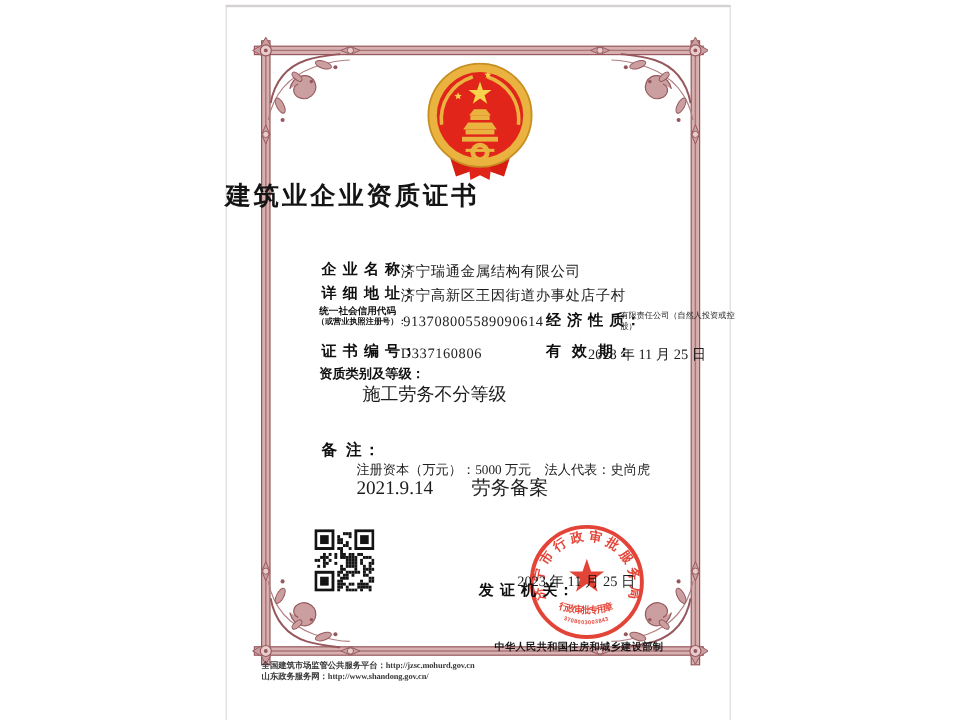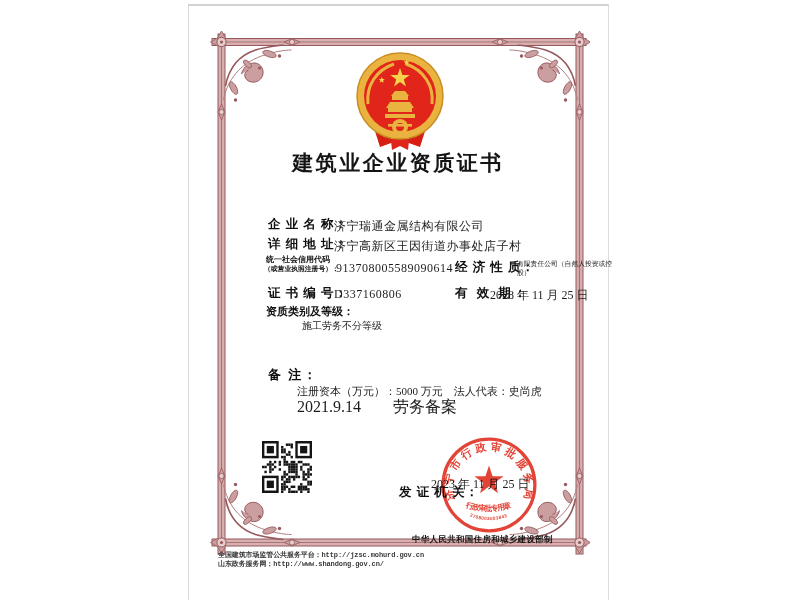--- a/index.html
+++ b/index.html
@@ -1,32 +1,32 @@
 <!DOCTYPE html>
 <html><head>
 <meta charset="utf-8">
 <style>
   html,body{margin:0;padding:0}
   body{width:800px;height:600px;background:#ffffff;position:relative;overflow:hidden;
        font-family:"Liberation Serif",serif}
   .abs{position:absolute}
   .page{left:188px;top:4px;width:419px;height:596px;background:#fff;
         border-top:2px solid #d6d1d1;border-left:1px solid #dfdbdb;border-right:1px solid #dfdbdb}
-  .title{left:188px;top:149px;width:420px;text-align:center;
+  .title{left:188px;top:149px;width:420px;
          font-family:"Liberation Sans",sans-serif;font-weight:bold;
          font-size:21px;letter-spacing:2.5px;color:#141414}
   .lbl{font-family:Liberation Serif, serif;font-weight:bold;color:#101010;white-space:nowrap}
   .val{font-family:"Liberation Serif",serif;color:#1d1d1d;white-space:nowrap}
   .lbl-main{font-size:12.5px;letter-spacing:1px}
   .val-main{font-size:12px;letter-spacing:0.5px}
   .lbl-tiny{font-size:8px;line-height:8.5px;letter-spacing:0}
   .lbl-tiny2{font-size:6.8px;line-height:8px}
   .wrapval{white-space:normal;font-size:6.8px;line-height:9px;width:96px;color:#222;
            font-family:"Liberation Serif",serif}
-  .footer-line{font-family:Liberation Mono, monospace;font-weight:bold;font-size:7px;
+  .footer-line{font-family:Liberation Serif, serif;font-weight:bold;font-size:7px;
                color:#3a3a3a;letter-spacing:-0.1px;white-space:nowrap}
   .producer{font-family:"Liberation Sans",sans-serif;font-weight:bold;font-size:8.5px;
             color:#181818;letter-spacing:0.3px;white-space:nowrap}
   svg{display:block}
 </style>
 </head>
 <body>
 
 <div class="abs page"></div>
 
@@ -117,21 +117,21 @@
 <div class="abs lbl lbl-main" style="left:455px;top:259px">经 济 性 质：</div>
 <div class="abs wrapval" style="left:517px;top:259px">有限责任公司（自然人投资或控股）</div>
 
 <div class="abs lbl lbl-main" style="left:268px;top:285px">证 书 编 号：</div>
 <div class="abs val val-main" style="left:334px;top:287px">D337160806</div>
 
 <div class="abs lbl lbl-main" style="left:455px;top:285px;letter-spacing:3px">有  效  期：</div>
 <div class="abs val" style="left:490px;top:287px;font-size:12px">2028 年 11 月 25 日</div>
 
 <div class="abs lbl" style="left:266px;top:304px;font-size:11px">资质类别及等级：</div>
-<div class="abs val" style="left:302px;top:319px;font-size:10px">施工劳务不分等级</div>
+<div class="abs val" style="left:302px;top:319px;font-size:15px">施工劳务不分等级</div>
 
 <div class="abs lbl" style="left:268px;top:366px;font-size:13px;letter-spacing:2px">备  注：</div>
 <div class="abs val" style="left:297px;top:384px;font-size:11px">注册资本（万元）：5000 万元　法人代表：史尚虎</div>
 <div class="abs val" style="left:297px;top:397px;font-size:16px">2021.9.14　　劳务备案</div>
 
 <svg id="qr" class="abs" style="left:262px;top:441px" width="50" height="52" viewBox="0 0 21 21" preserveAspectRatio="none">
     <rect x="10" y="1" width="1" height="1" fill="#141414"></rect>
     <rect x="11" y="1" width="1" height="1" fill="#141414"></rect>
     <rect x="12" y="1" width="1" height="1" fill="#141414"></rect>
     <rect x="8" y="2" width="1" height="1" fill="#141414"></rect>

